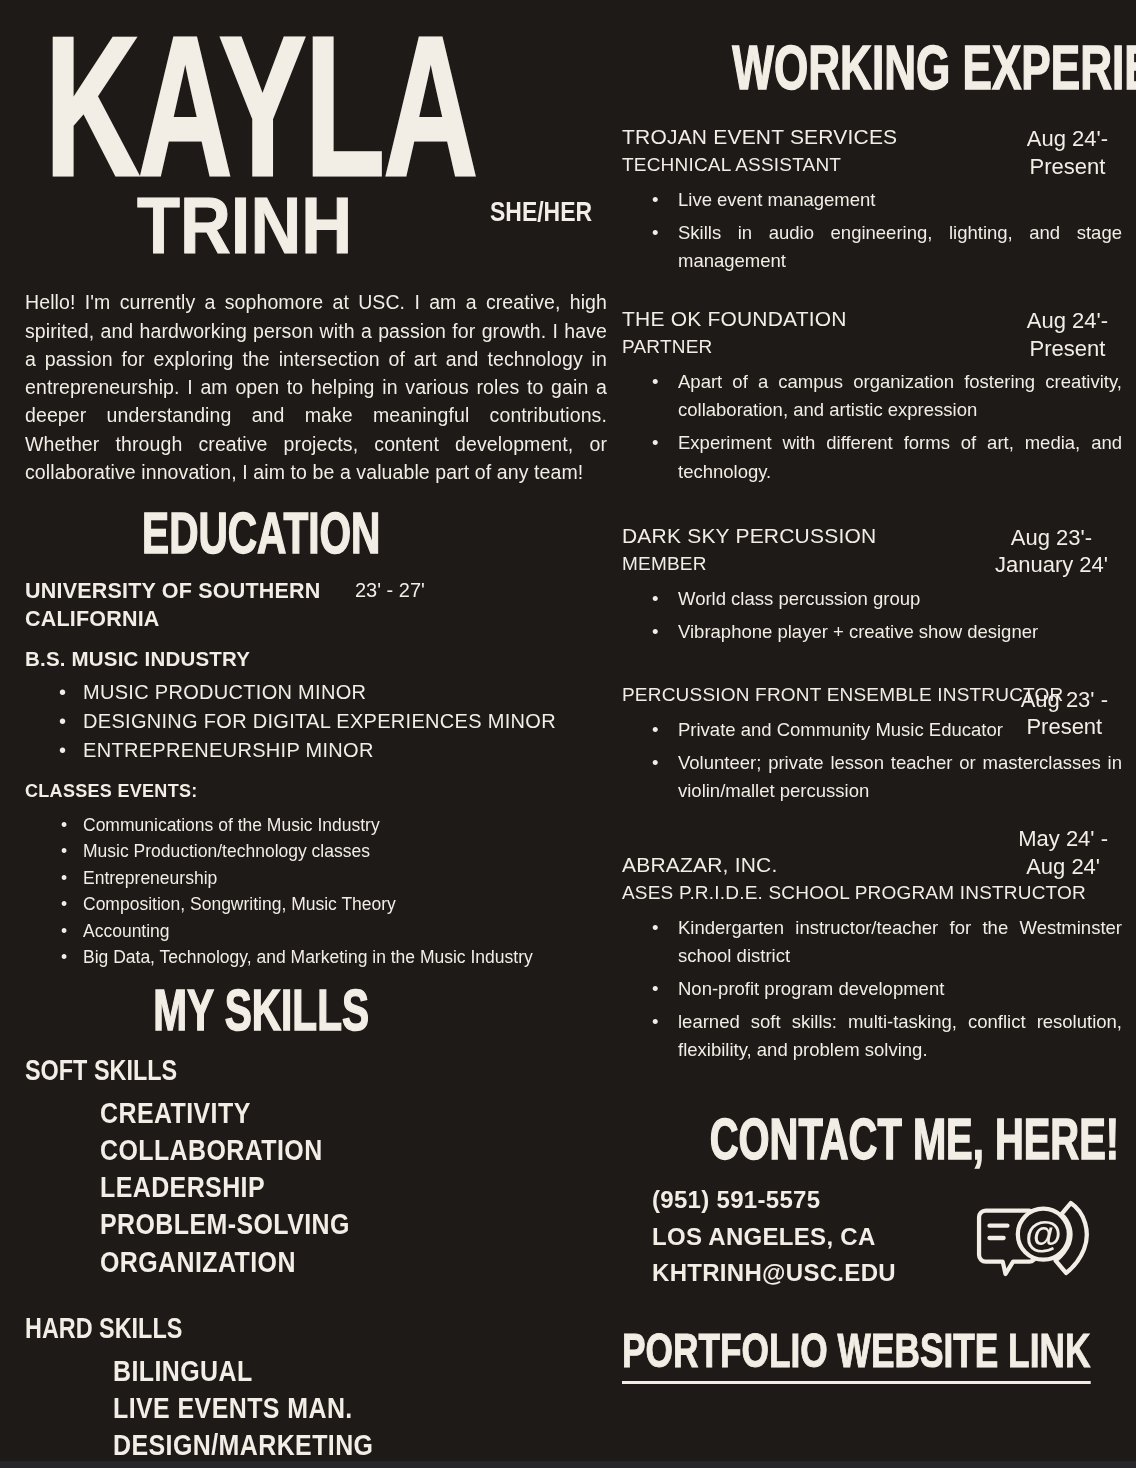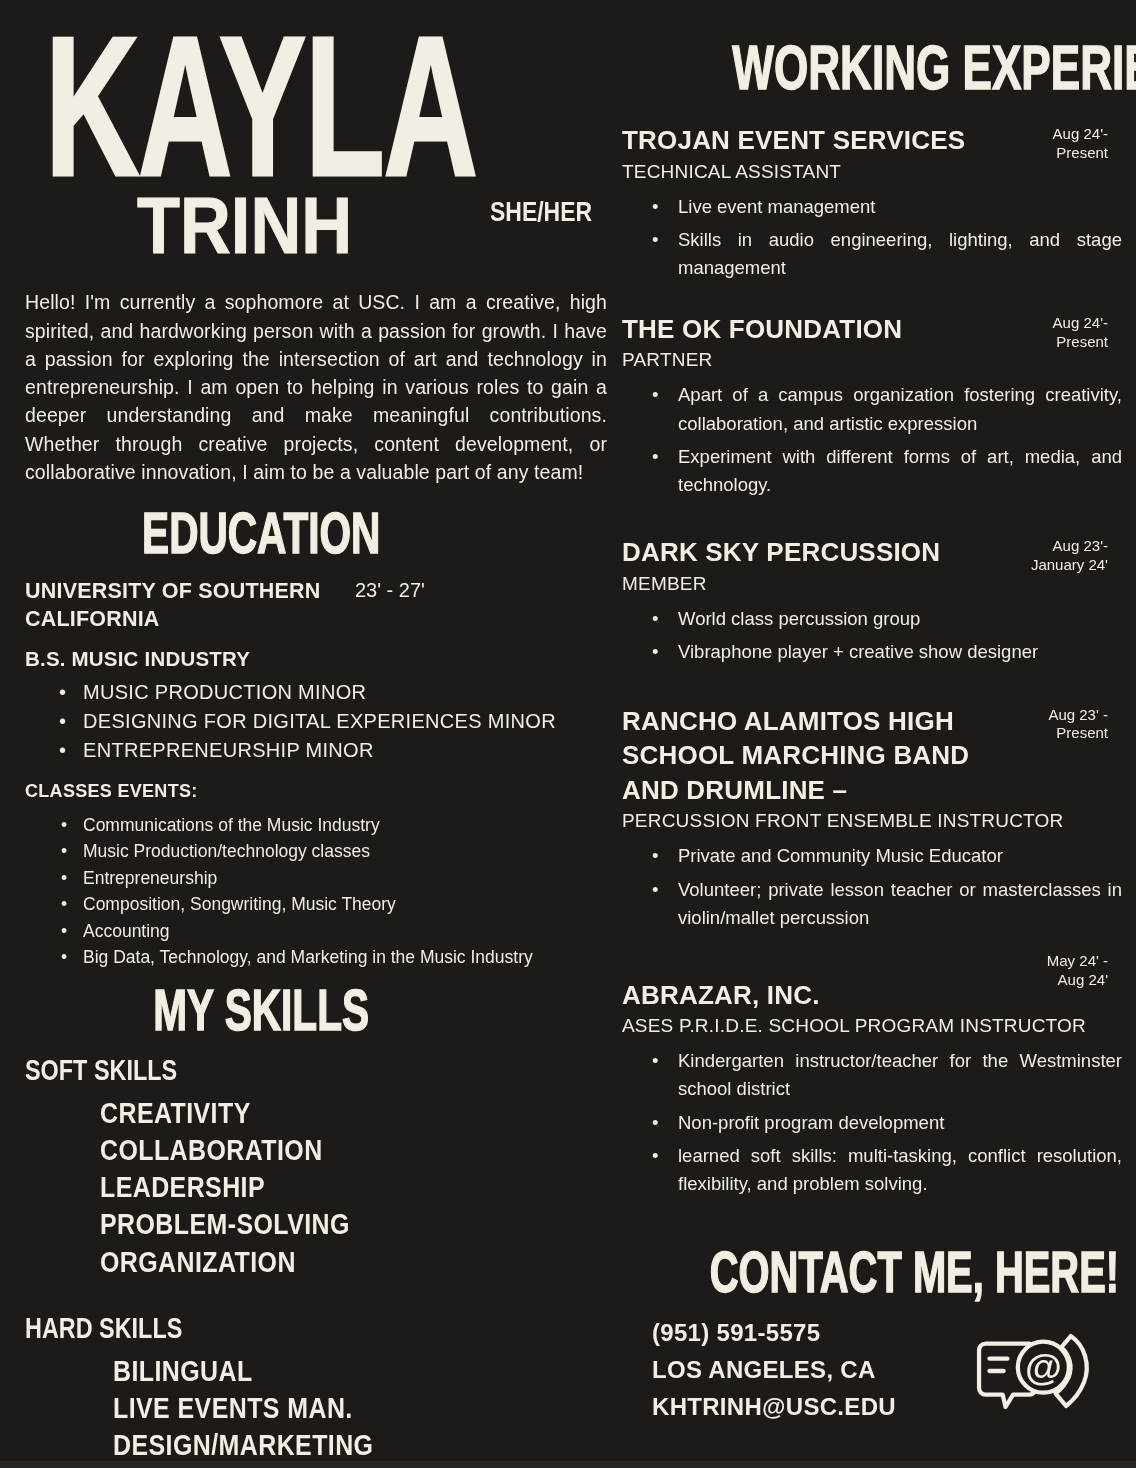--- a/index.html
+++ b/index.html
@@ -70,23 +70,23 @@
   ul.skill-list li {
     font-size:29px; font-weight:700; line-height:1.28; letter-spacing:0.5px;
     transform:scaleX(0.86); transform-origin:left center; white-space:nowrap;
   }
   ul.hard { margin-left:88px; }
 
   .we-head { margin-top:36px; }
   .we-head .section-head { font-size:63px; transform:scaleX(0.70); }
 
   .job { position:relative; }
-  .job-company { font-weight:700; font-size:26px; line-height:1.33; max-width:73%; letter-spacing:0.2px; }
+  .job-company { font-weight:400; font-size:21px; line-height:1.33; max-width:73%; letter-spacing:0.2px; }
   .job-role { font-size:19px; margin-top:3px; letter-spacing:0.2px; }
-  .job-dates { position:absolute; right:14px; top:2px; text-align:right; font-size:15px; line-height:1.25; }
+  .job-dates { position:absolute; right:14px; top:2px; text-align:center; font-size:22px; line-height:1.25; }
   .job-dates div { white-space:nowrap; }
   .job.j5 .job-dates { top:-26px; }
   ul.jbul { margin-top:10px; padding-left:56px; }
   ul.jbul li { position:relative; font-size:18.5px; line-height:1.52; text-align:justify; margin-bottom:5px; }
   ul.jbul li::before { content:"•"; position:absolute; left:-26px; }
   .j1 { margin-top:24px; } .j2 { margin-top:30px; } .j3 { margin-top:36px; }
   .j4 { margin-top:38px; } .j5 { margin-top:46px; }
 
   .contact-head { margin-top:46px; }
   .contact-head .section-head { font-size:57px; }
@@ -207,21 +207,20 @@
       <div>Aug 23'-</div>
       <div>January 24'</div>
     </div>
     <ul class="jbul">
         <li>World class percussion group</li>
         <li>Vibraphone player + creative show designer</li>
       </ul>
   </div>
 
   <div class="job j4">
-    <div class="job-company">RANCHO ALAMITOS HIGH SCHOOL MARCHING BAND AND DRUMLINE –</div>
     <div class="job-role">PERCUSSION FRONT ENSEMBLE INSTRUCTOR</div>
     <div class="job-dates">
       <div>Aug 23' -</div>
       <div>Present</div>
     </div>
     <ul class="jbul">
         <li>Private and Community Music Educator</li>
         <li>Volunteer; private lesson teacher or masterclasses in violin/mallet percussion</li>
       </ul>
   </div>

